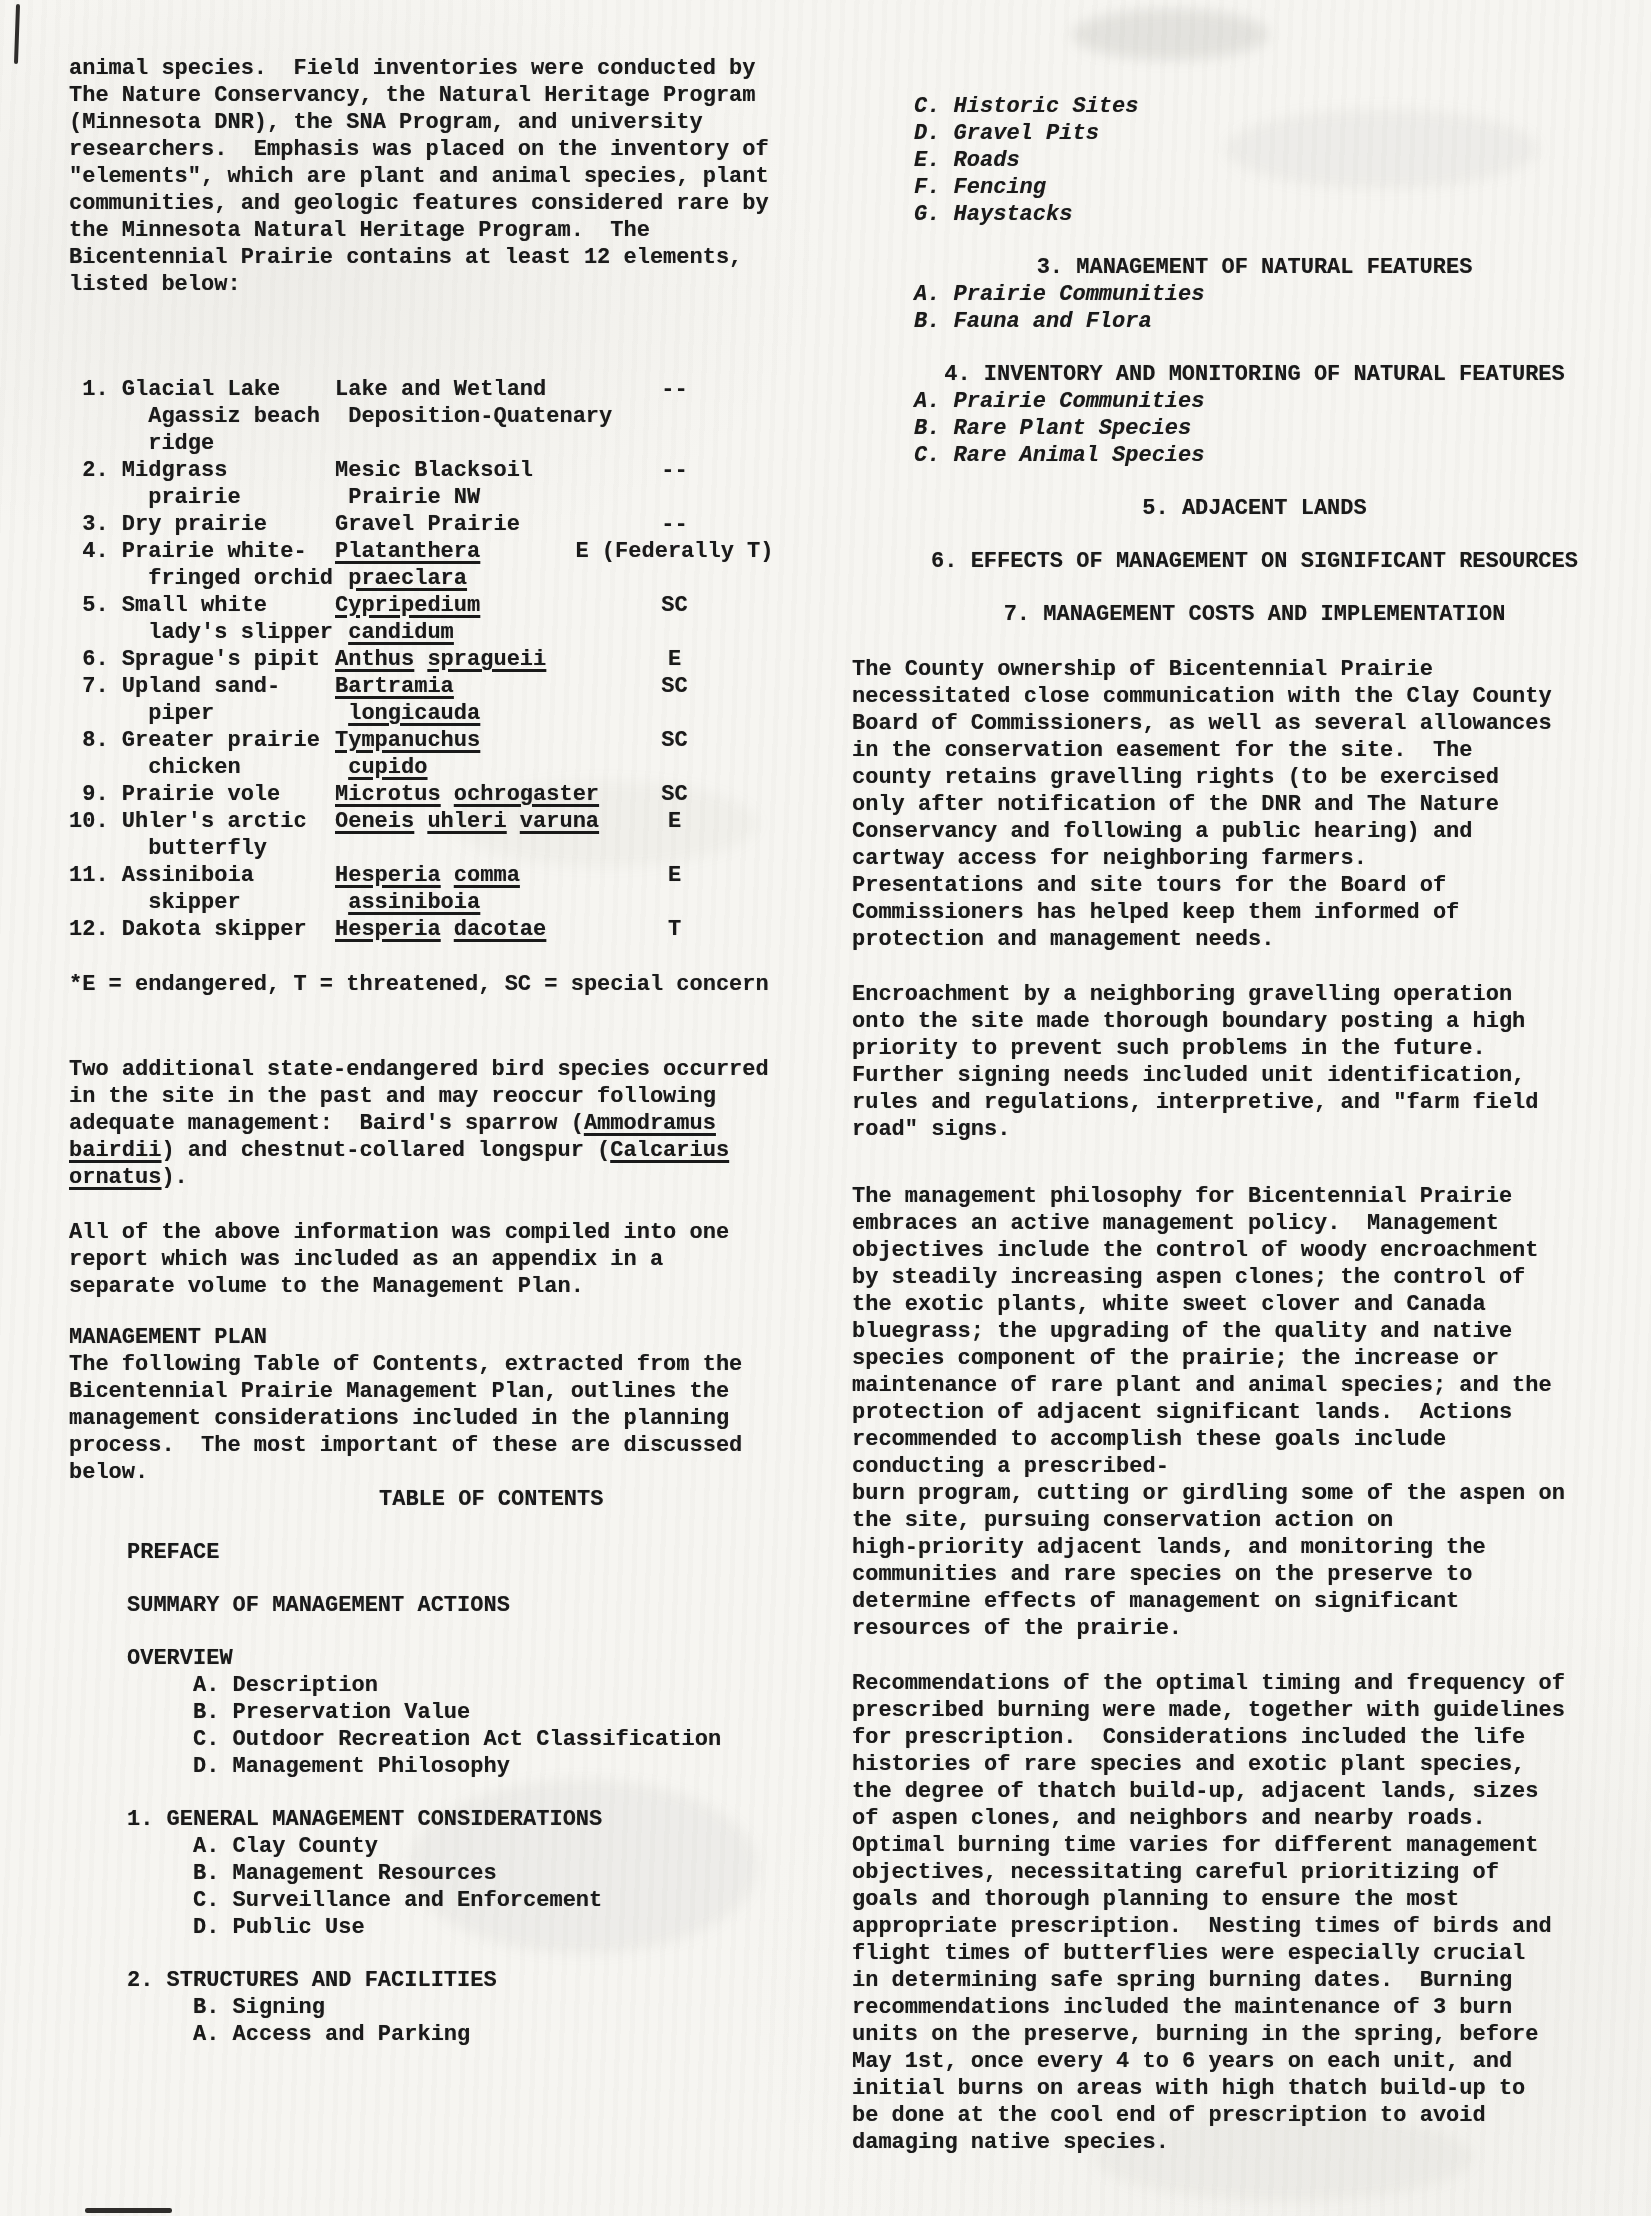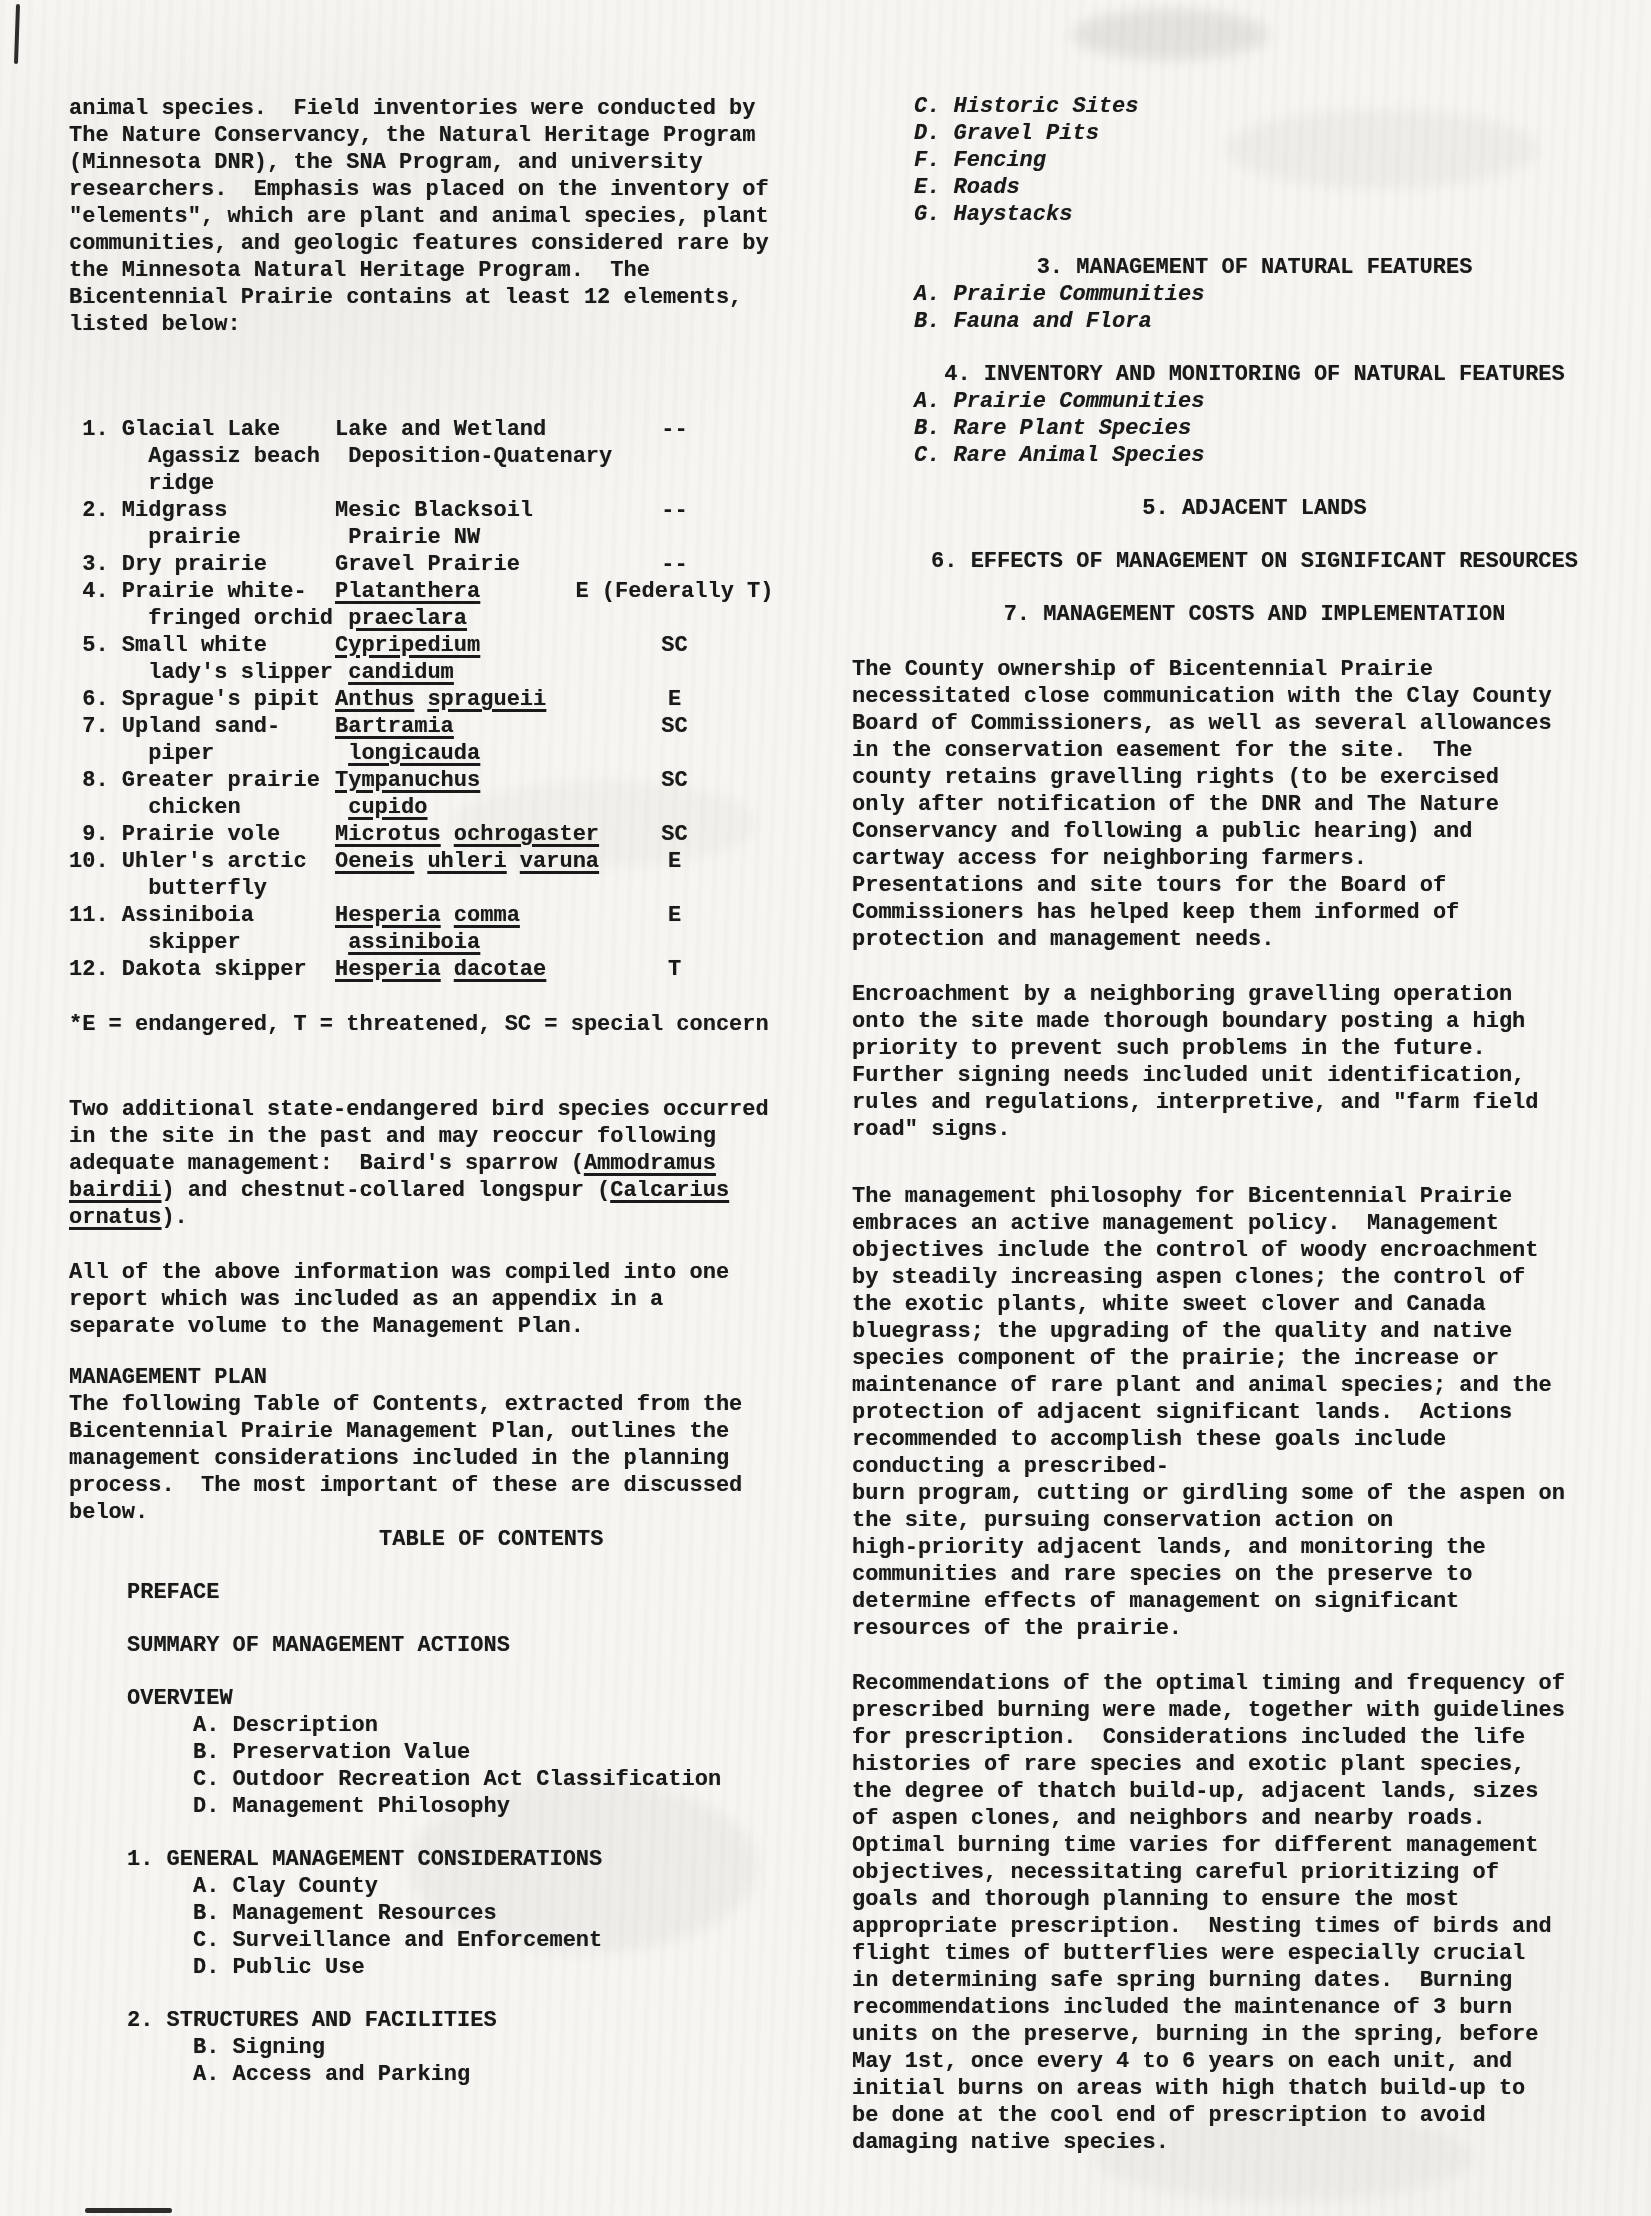--- a/index.html
+++ b/index.html
@@ -16,21 +16,21 @@
       radial-gradient(875px 510px at 18% 12%, rgba(200,198,192,0.18), transparent 60%),
       radial-gradient(1021px 656px at 85% 90%, rgba(205,203,196,0.15), transparent 65%),
       repeating-linear-gradient(92deg, rgba(180,178,170,0.05) 0 5.1px, rgba(255,255,255,0) 5.1px 14px);
   }
   .col{position:absolute;top:0;}
   .col-left{left:69px;width:740px;}
   .col-right{left:852px;width:773px;}
   .para{white-space:pre-wrap;text-shadow:0 0 0.7px rgba(25,25,25,0.45);}
   .u{text-decoration:underline;text-decoration-thickness:2.6px;text-underline-offset:4.4px;}
   
-  .intro{margin-top:95px;}
+  .intro{margin-top:55px;}
   .tbl{margin-top:78px;}
   .footnote{margin-top:28.4px;}
   .birds{margin-top:58px;}
   .report{margin-top:28px;}
   .mplan-head{margin-top:24px;}
   .mplan-para{margin-top:0;}
   .toc-title{margin-left:310px;}
   .toc-left{margin-top:25.5px;}
   
   .toc-right{margin-top:93px;}
@@ -194,22 +194,22 @@
       <div class="toc-item lvl0 gap">2. STRUCTURES AND FACILITIES</div>
       <div class="toc-item lvl1">B. Signing</div>
       <div class="toc-item lvl1">A. Access and Parking</div>
     </div>
 </div>
 
 <div class="col col-right">
   <div class="toc-right">
       <div class="toc-item lvl1">C. Historic Sites</div>
       <div class="toc-item lvl1">D. Gravel Pits</div>
+      <div class="toc-item lvl1">E. Roads</div>
       <div class="toc-item lvl1">F. Fencing</div>
-      <div class="toc-item lvl1">E. Roads</div>
       <div class="toc-item lvl1">G. Haystacks</div>
       <div class="toc-item lvl0 gap">3. MANAGEMENT OF NATURAL FEATURES</div>
       <div class="toc-item lvl1">A. Prairie Communities</div>
       <div class="toc-item lvl1">B. Fauna and Flora</div>
       <div class="toc-item lvl0 gap">4. INVENTORY AND MONITORING OF NATURAL FEATURES</div>
       <div class="toc-item lvl1">A. Prairie Communities</div>
       <div class="toc-item lvl1">B. Rare Plant Species</div>
       <div class="toc-item lvl1">C. Rare Animal Species</div>
       <div class="toc-item lvl0 gap">5. ADJACENT LANDS</div>
       <div class="toc-item lvl0 gap">6. EFFECTS OF MANAGEMENT ON SIGNIFICANT RESOURCES</div>

